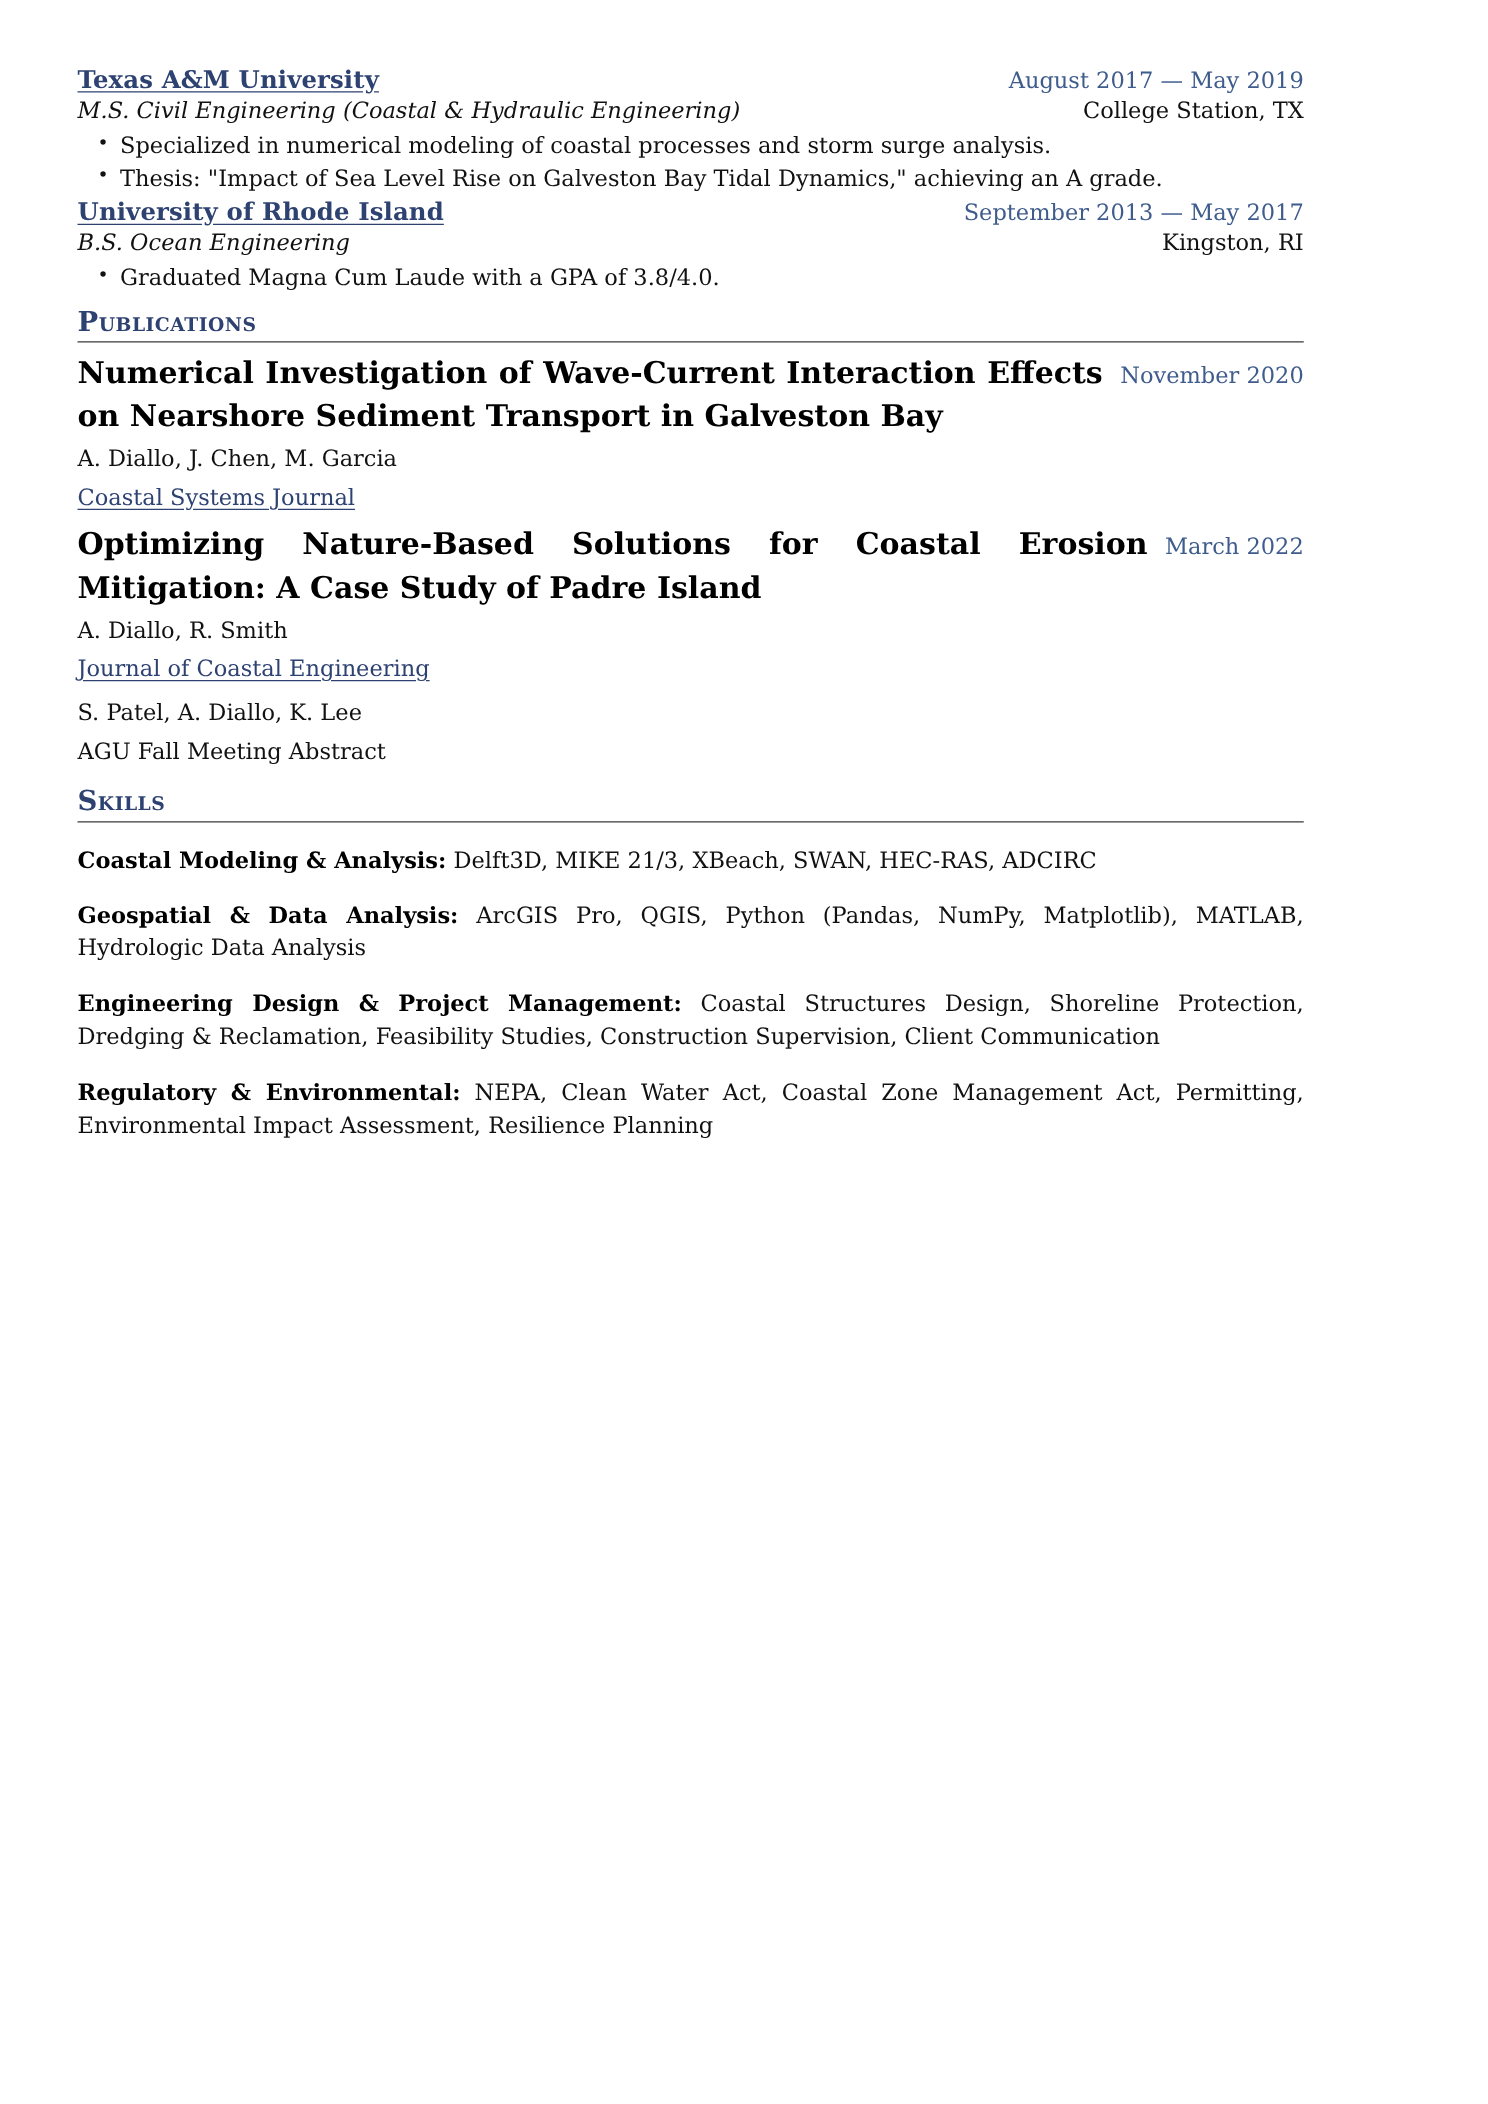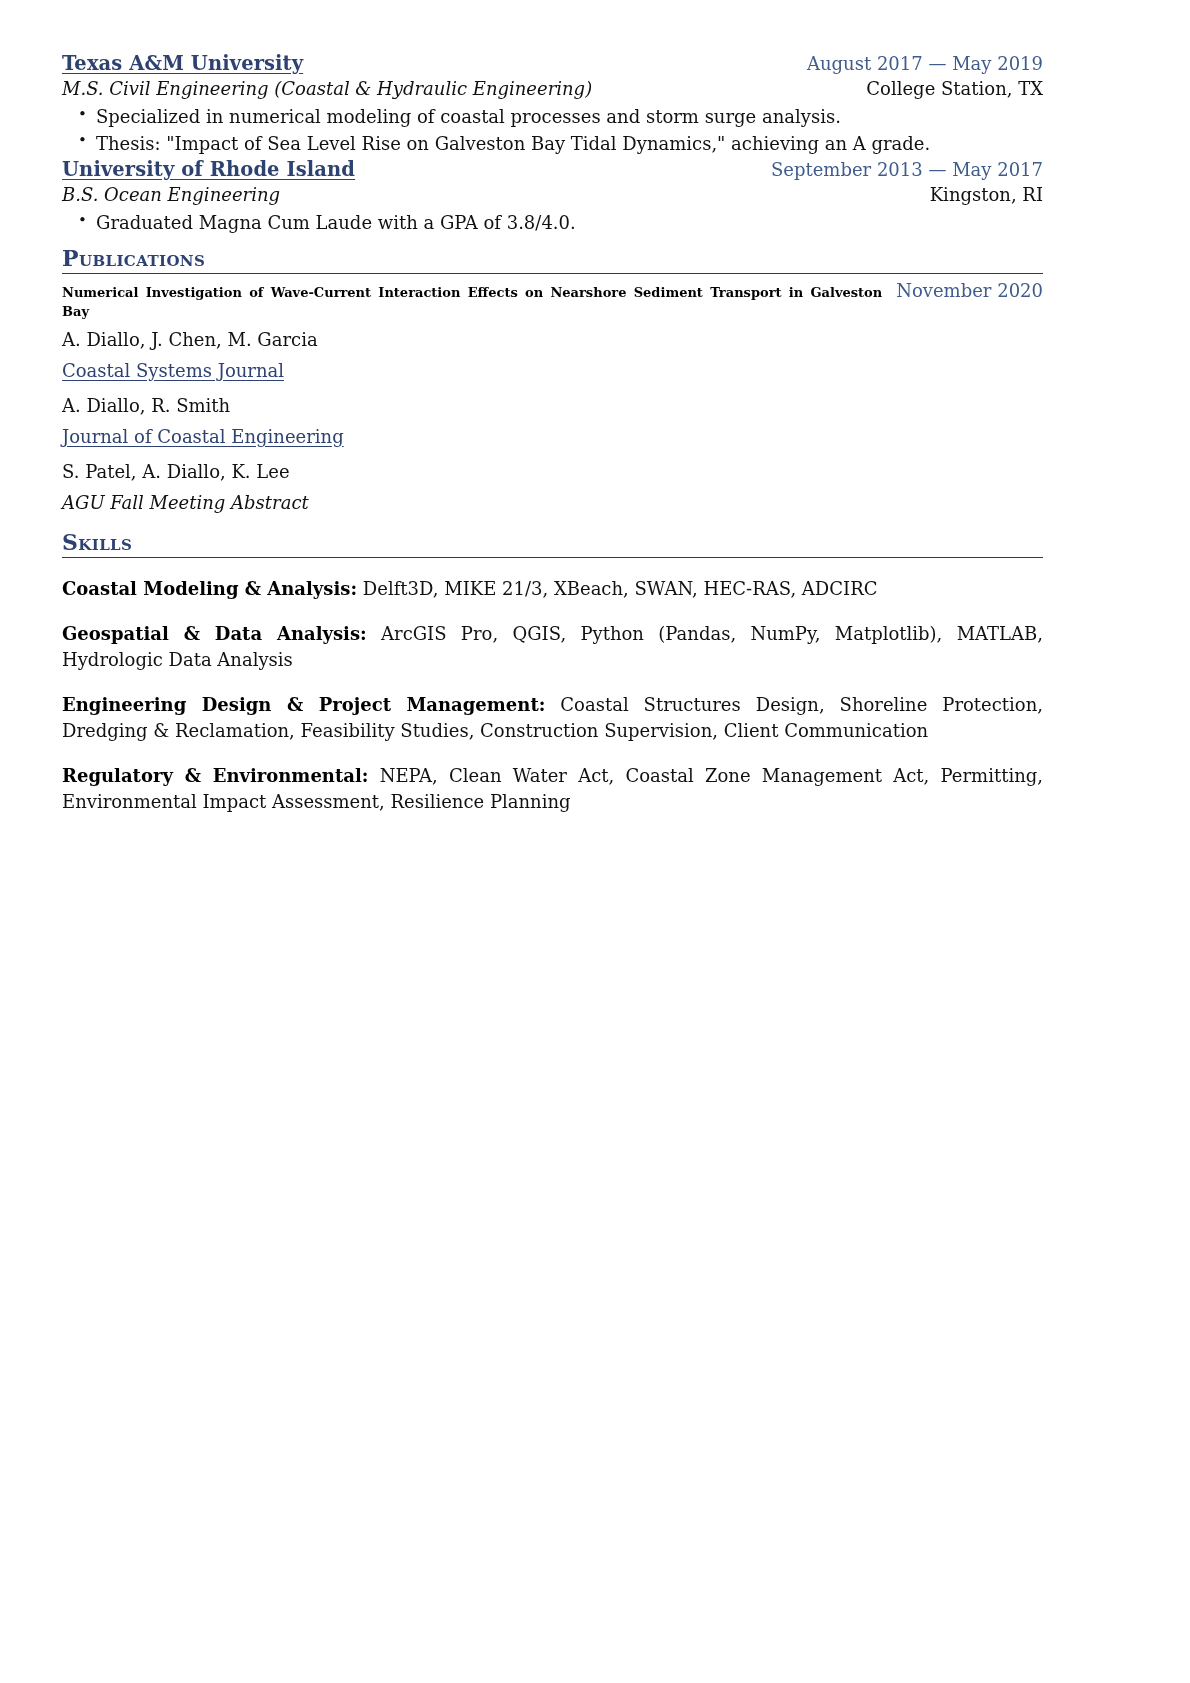--- a/index.html
+++ b/index.html
@@ -116,21 +116,21 @@
   .pub { margin-bottom: 1px; }
   .pub-line {
     display: flex;
     align-items: baseline;
     justify-content: space-between;
     width: 100%;
     gap: 14px;
   }
   .pub-title-block {
     flex: 1 1 auto;
-    font-size: 13px;
+    font-size: 24px;
     font-weight: bold;
     line-height: 1.46;
     color: #000000;
     text-align: justify;
     text-justify: inter-word;
     text-align-last: left;
   }
   .pub-date {
     flex: 0 0 auto;
     font-size: 18px;
@@ -152,21 +152,20 @@
     display: inline-block;
   }
   .pub-venue.link {
     color: #2e4272;
     text-decoration: underline;
     text-underline-offset: 3px;
   }
   .pub-venue.plain {
     color: #111111;
     text-decoration: none;
-    font-style: italic;
   }
 
   
   .skill-row {
     font-size: 18px;
     line-height: 1.47;
     color: #111111;
     margin-bottom: 11px;
     text-align: justify;
     text-justify: inter-word;
@@ -223,20 +222,24 @@
       <div class="pub">
         <div class="pub-line">
           <span class="pub-title-block">Numerical Investigation of Wave-Current Interaction Effects on Nearshore Sediment Transport in Galveston Bay</span>
           <span class="pub-date">November 2020</span>
         </div>
         <div class="pub-authors">A. Diallo, J. Chen, M. Garcia</div>
         <div><span class="pub-venue link">Coastal Systems Journal</span></div>
       </div>
 
       <div class="pub">
+        <div class="pub-line">
+          <span class="pub-title-block">Optimizing Nature-Based Solutions for Coastal Erosion Mitigation: A Case Study of Padre Island</span>
+          <span class="pub-date">March 2022</span>
+        </div>
         <div class="pub-authors">A. Diallo, R. Smith</div>
         <div><span class="pub-venue link">Journal of Coastal Engineering</span></div>
       </div>
 
       <div class="pub">
         <div class="pub-authors">S. Patel, A. Diallo, K. Lee</div>
         <div><span class="pub-venue plain">AGU Fall Meeting Abstract</span></div>
       </div>
     </div>
 

